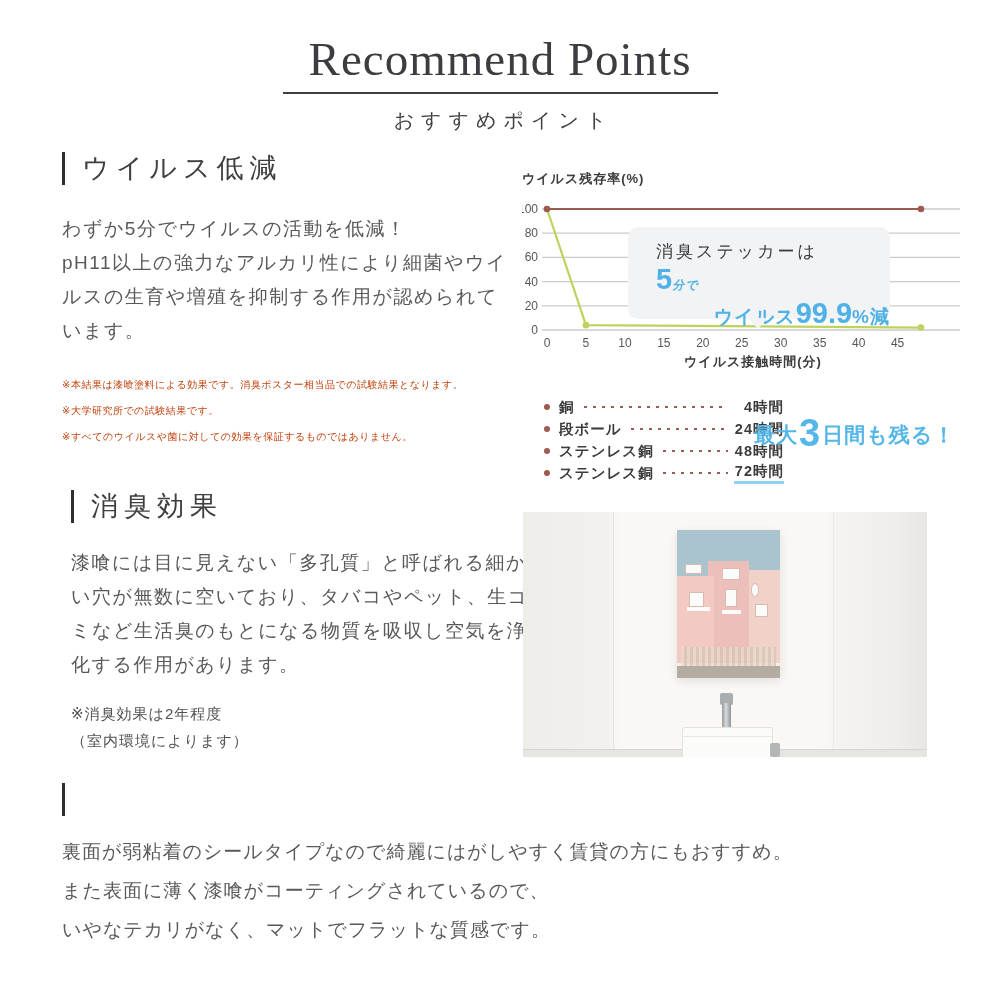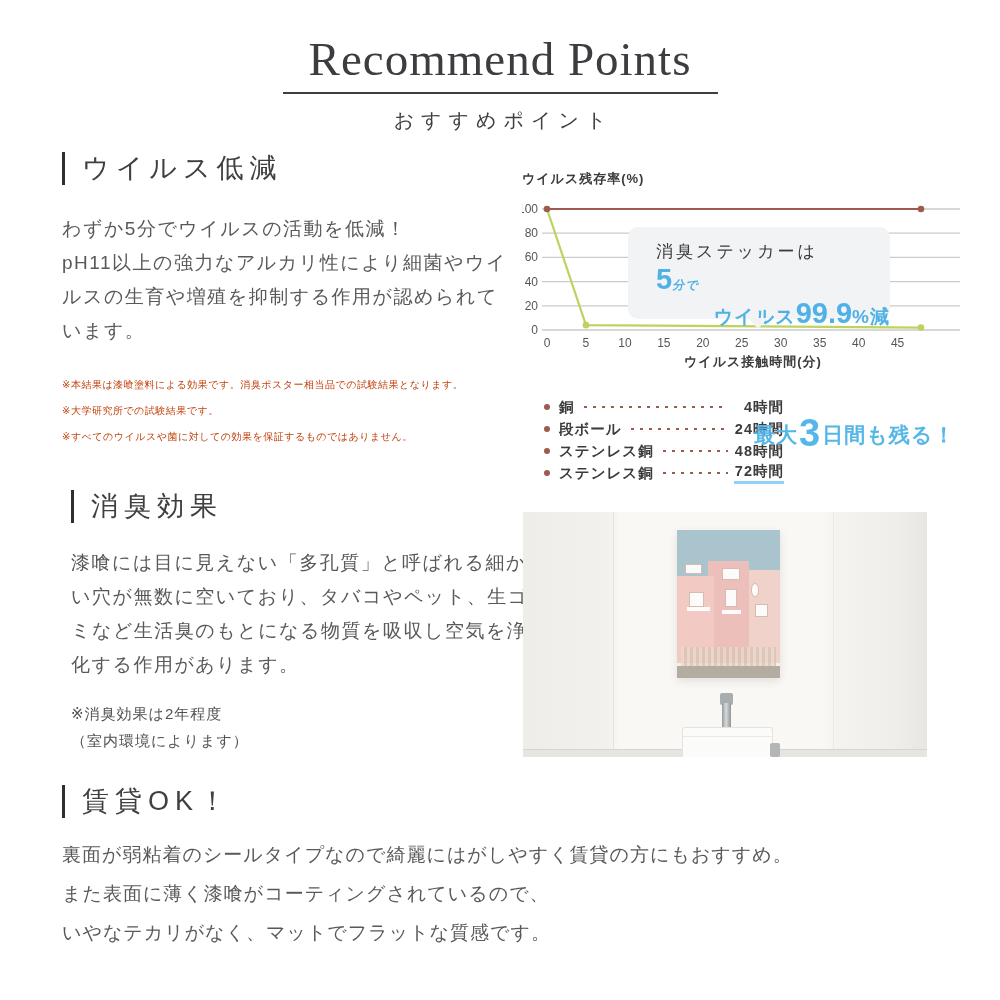--- a/index.html
+++ b/index.html
@@ -237,21 +237,20 @@
     <div class="ph-faucet-pipe"></div>
     <div class="ph-tank">
       <div class="ph-tank-lid"></div>
     </div>
     <div class="ph-pipe2"></div>
   </div>
 
   <div class="sec3">
     <div class="sec-heading">
       <span class="sec-bar"></span>
-      <span>賃貸OK！</span>
     </div>
     <div class="sec-body">
       <div>裏面が弱粘着のシールタイプなので綺麗にはがしやすく賃貸の方にもおすすめ。</div>
       <div>また表面に薄く漆喰がコーティングされているので、</div>
       <div>いやなテカリがなく、マットでフラットな質感です。</div>
     </div>
   </div>
 
 </div>
 

